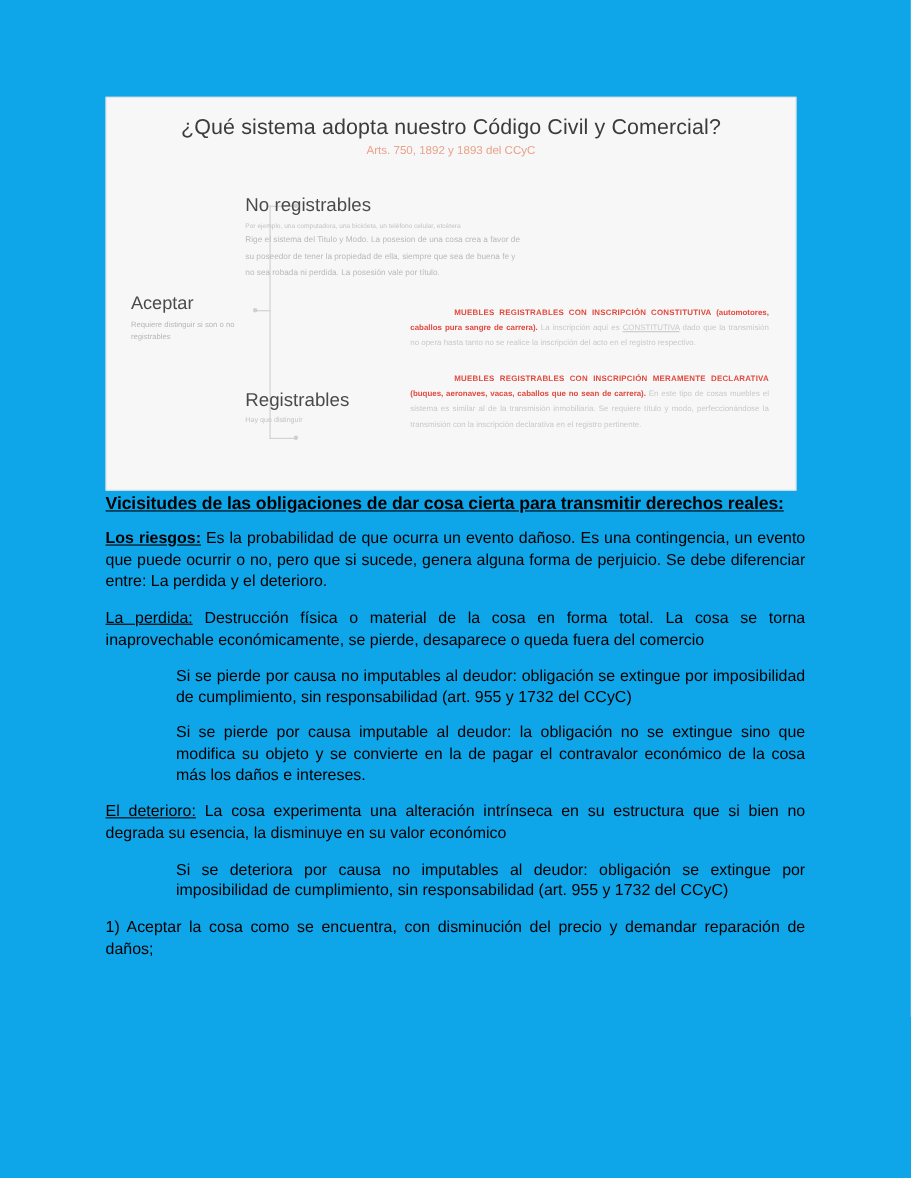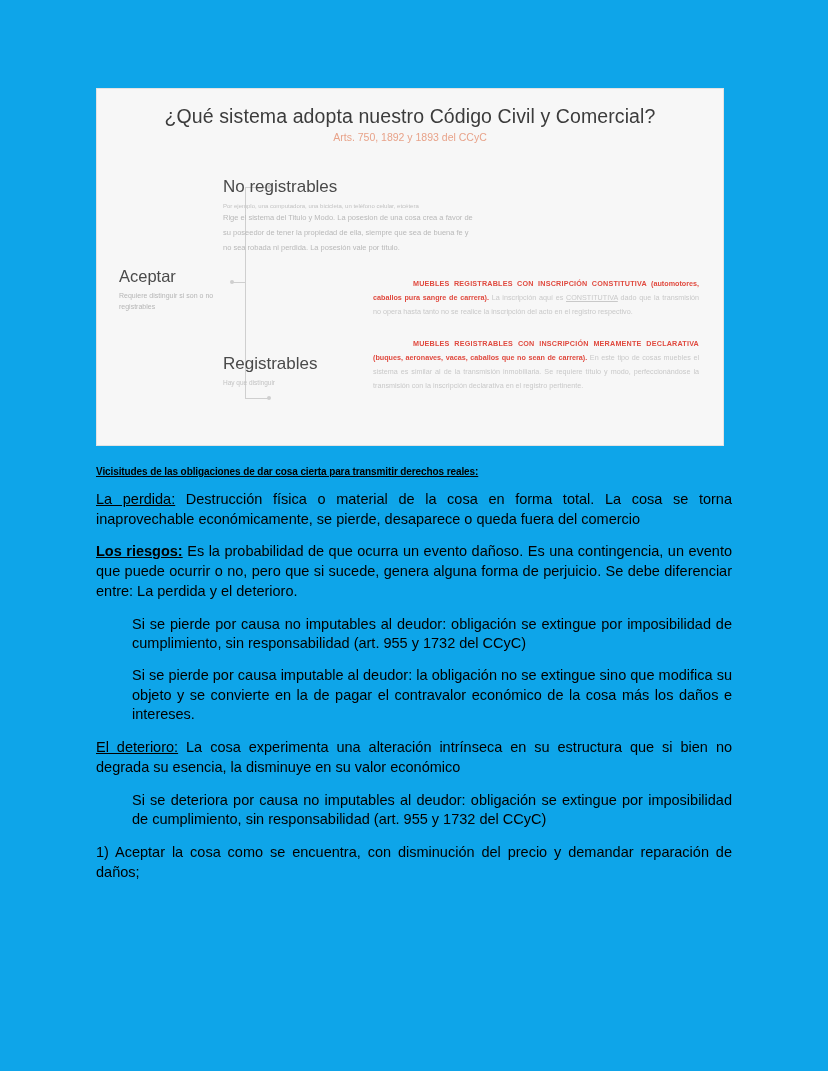--- a/index.html
+++ b/index.html
@@ -181,22 +181,22 @@
     padding-left: 40px;
   }
   .ig-redbox .bold-red {
     color: #e04a3f;
     font-weight: 700;
   }
   .ig-redbox .ul { text-decoration: underline; }
 
   
   .heading {
-    margin-top: 20px;
-    font-size: 10px;
+    margin-top: 4px;
+    font-size: 16px;
     font-weight: bold;
     text-decoration: underline;
     font-family: "Liberation Sans", sans-serif;
     letter-spacing: -0.1px;
   }
   p.para {
     margin: 13px 0 0 0;
     font-size: 14.5px;
     line-height: 1.36;
     text-align: justify;
@@ -214,20 +214,21 @@
     list-style: none;
   }
   ul.bullets li {
     font-size: 14.5px;
     line-height: 1.36;
     text-align: justify;
     margin-bottom: 12px;
     font-family: "Liberation Sans", sans-serif;
     text-indent: 0;
     padding-left: 0;
+    margin-left: 28px;
   }
   ul.bullets li .cont { display: inline; }
 </style>
 </head>
 <body>
 
 <div class="page">
   <div class="content">
 
     <div class="infographic">
@@ -273,25 +274,25 @@
             <span>En este tipo de cosas muebles el sistema es similar al de la transmisión inmobiliaria. Se requiere título y modo, perfeccionándose la transmisión con la inscripción declarativa en el registro pertinente.</span>
           </p>
         </div>
       </div>
     </div>
 
     <div class="heading">Vicisitudes de las obligaciones de dar cosa cierta para transmitir derechos reales:</div>
 
 
     <p class="para">
+      <span class="u-bold">Los riesgos:</span><span> Es la probabilidad de que ocurra un evento dañoso. Es una  contingencia, un evento que puede ocurrir o no, pero que si sucede, genera  alguna forma de perjuicio. Se debe diferenciar entre: La perdida y el deterioro.</span>
+    </p>
+
+    <p class="para">
       <span class="u-plain">La perdida:</span><span> Destrucción física o material de la cosa en forma total.  La cosa se torna inaprovechable económicamente, se  pierde, desaparece o queda fuera del comercio</span>
-    </p>
-
-    <p class="para">
-      <span class="u-bold">Los riesgos:</span><span> Es la probabilidad de que ocurra un evento dañoso. Es una  contingencia, un evento que puede ocurrir o no, pero que si sucede, genera  alguna forma de perjuicio. Se debe diferenciar entre: La perdida y el deterioro.</span>
     </p>
 
     <ul class="bullets">
       <li><span class="cont">Si se pierde por causa no imputables al deudor: obligación se extingue por imposibilidad de cumplimiento, sin responsabilidad (art. 955 y 1732 del CCyC)</span></li>
       <li><span class="cont">Si se pierde por causa imputable al deudor: la obligación no se extingue sino que modifica su objeto y se convierte en la de pagar el contravalor económico de la cosa más los daños e intereses.</span></li>
     </ul>
 
     <p class="para">
       <span class="u-plain">El deterioro:</span><span> La cosa experimenta una alteración intrínseca  en su estructura que si bien no degrada su  esencia, la disminuye en su valor económico</span>
     </p>

